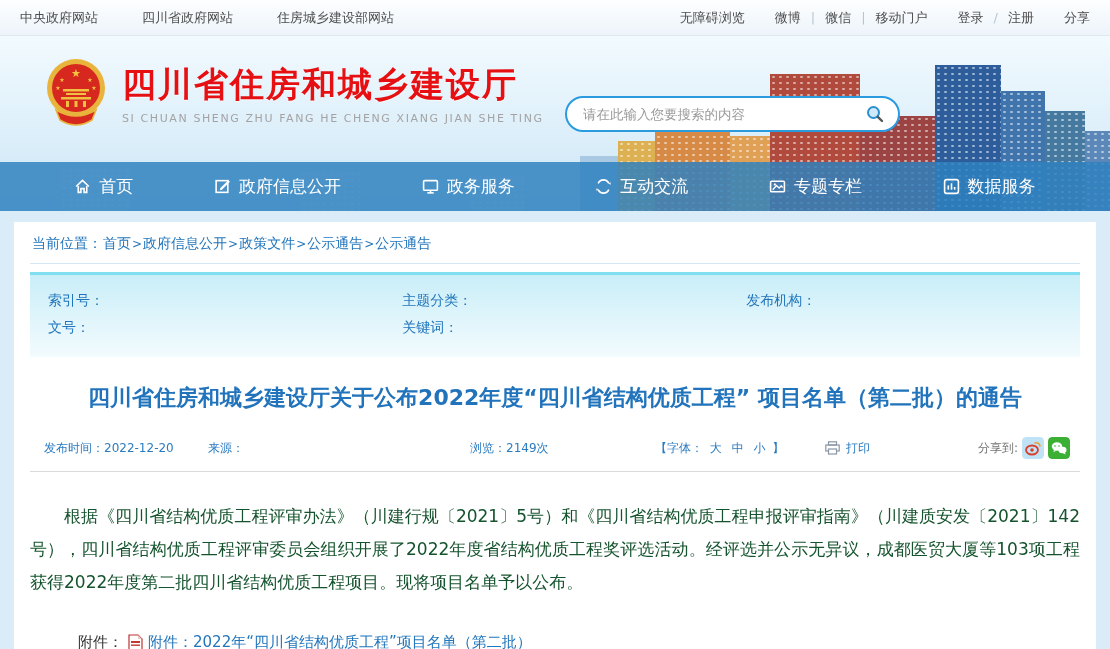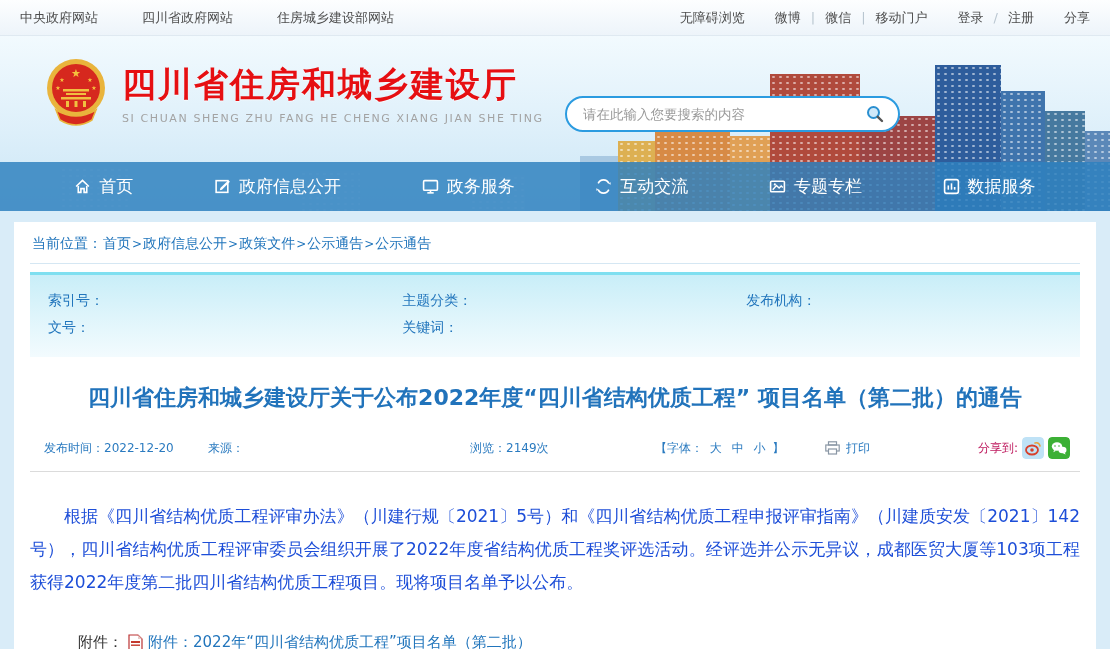--- a/index.html
+++ b/index.html
@@ -61,26 +61,26 @@
   .article-title { margin-top:26px; text-align:center; color:#2173bb; font-size:22px; font-weight:bold; }
 
   .article-meta { position:relative; height:26px; margin-top:22px; font-size:12px; color:#2b7bc0; }
   .am { position:absolute; top:0; line-height:26px; white-space:nowrap; }
   .am-pub { left:14px; }
   .am-src { left:178px; }
   .am-views { left:440px; }
   .am-font { left:625px; }
   .am-font .fs { margin:0 3px; }
   .am-print { left:795px; display:flex; align-items:center; gap:6px; }
-  .am-share { right:10px; display:flex; align-items:center; gap:4px; color:#be185d; }
+  .am-share { right:10px; display:flex; align-items:center; gap:4px; color:#737373; }
   .share-ico { width:22px; height:22px; border-radius:4px; display:block; }
 
   .meta-divider { border-bottom:1px solid #dbdbdb; margin-top:10px; }
 
-  .article-body { margin-top:28px; font-size:17px; color:#1d4ed8; line-height:33px;
+  .article-body { margin-top:28px; font-size:17px; color:#14532d; line-height:33px;
                   text-align:justify; text-indent:2em; }
 
   .attachment { margin-top:34px; padding-left:48px; font-size:15px; color:#333;
                 display:flex; align-items:center; gap:3px; }
   .attachment .att-link { color:#2175bc; }
   .att-ico { width:15px; height:17px; margin:0 2px; }
 </style>
 </head>
 <body>
 

